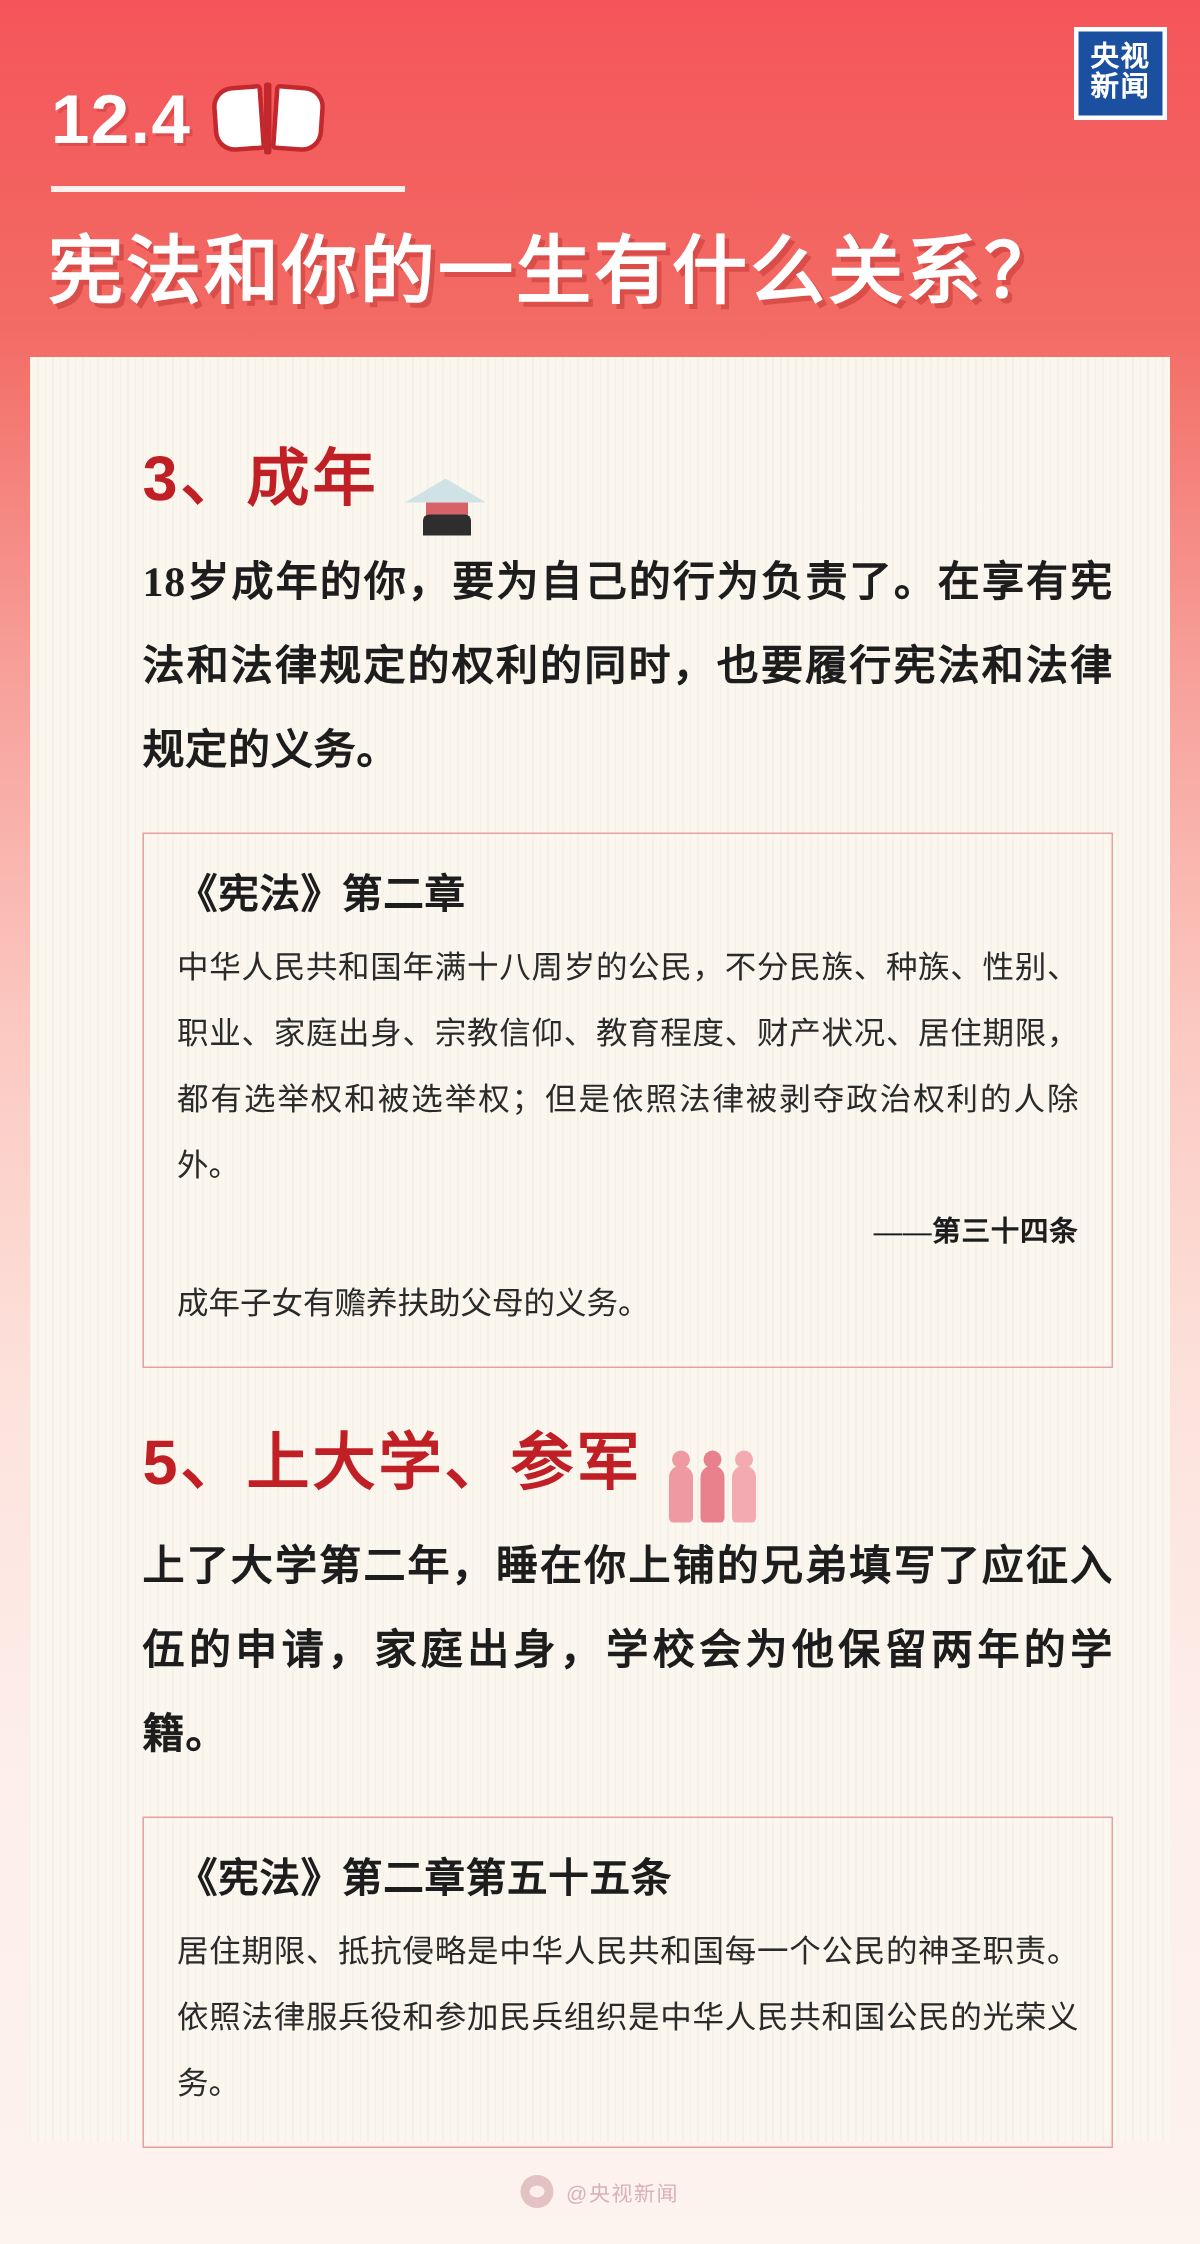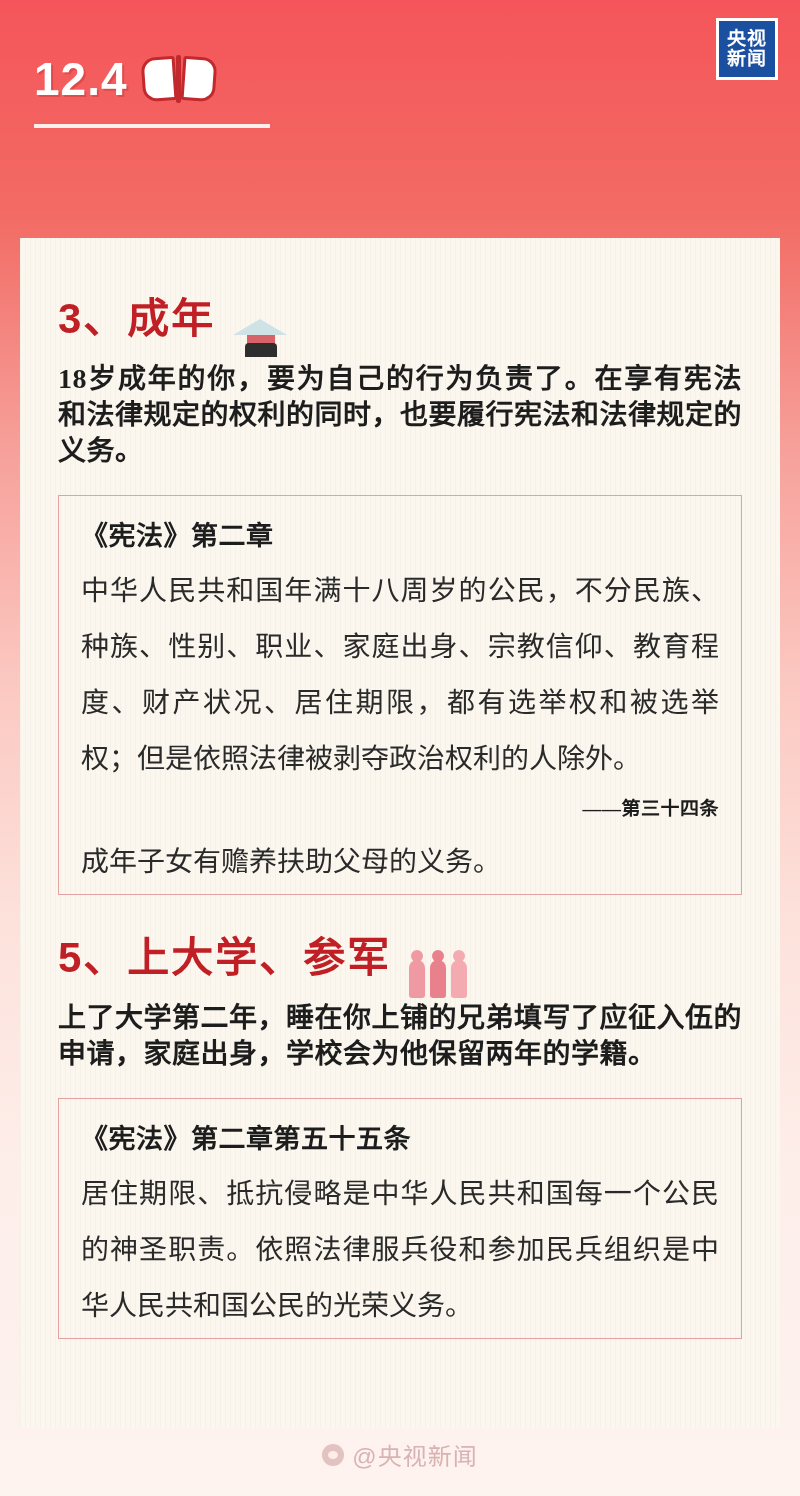--- a/index.html
+++ b/index.html
@@ -122,21 +122,21 @@
     left: 20px;
     top: 238px;
     width: 760px;
     height: 1190px;
     background: #fbf7ee;
     background-image: repeating-linear-gradient(90deg, rgba(0,0,0,0.022) 0px, rgba(0,0,0,0.022) 1px, transparent 1px, transparent 5px);
     box-sizing: border-box;
     padding: 34px 38px 0 38px;
   }
 
-  .section { margin-bottom: 6px; }
+  .section { margin-bottom: 6px; margin-left: 37px; }
 
   .sec-title {
     display: flex;
     align-items: center;
     color: #c01f25;
     font-family: "Liberation Sans", sans-serif;
     font-weight: bold;
     font-size: 42px;
     letter-spacing: 2px;
     margin: 12px 0 16px 0;
@@ -189,42 +189,42 @@
     position: absolute;
     left: 2px; top: -10px;
     width: 12px; height: 12px;
     border-radius: 50%;
     background: inherit;
   }
 
   .body-text {
     color: #1d1d1d;
     font-size: 28px;
-    line-height: 36px;
+    line-height: 56px;
     font-weight: bold;
     letter-spacing: 0.5px;
     margin: 0 0 26px 0;
     text-align: justify;
   }
 
   .quote-box {
     border: 1px solid #e2a2a2;
-    padding: 18px 22px 4px 22px;
+    padding: 18px 22px 20px 22px;
     margin-bottom: 28px;
   }
   .quote-title {
     font-size: 27px;
     font-weight: bold;
     color: #1d1d1d;
     margin-bottom: 10px;
     letter-spacing: .5px;
   }
   .quote-text {
-    font-size: 28px;
-    line-height: 56px;
+    font-size: 21px;
+    line-height: 44px;
     color: #2a2a2a;
     text-align: justify;
     margin: 0;
   }
   .quote-src {
     font-size: 19px;
     font-weight: bold;
     color: #1d1d1d;
     text-align: right;
     margin-top: 6px;
@@ -237,21 +237,21 @@
     position: absolute;
     left: 0;
     bottom: 24px;
     width: 100%;
     display: flex;
     align-items: center;
     justify-content: center;
     gap: 8px;
     color: #d9b3b3;
     font-family: "Liberation Sans", sans-serif;
-    font-size: 24px;
+    font-size: 14px;
     letter-spacing: 1px;
   }
   .weibo-icon {
     width: 22px; height: 22px;
     border-radius: 50%;
     background: #e3c2c2;
     position: relative;
   }
   .weibo-icon::after {
     content: "";
@@ -278,20 +278,21 @@
       <div class="date-text">12.4</div>
       <div class="book-icon">
         <div class="page left"></div>
         <div class="page right"></div>
         <div class="spine"></div>
       </div>
     </div>
 
     <div class="rule"></div>
 
+    <div class="headline">宪法和你的一生有什么关系？</div>
   </div>
 
   <div class="card">
 
     <div class="section">
       <div class="sec-title">
         <span class="num-cn">3、成年</span>
         <span class="emoji">
           <span class="cap-icon">
             <span class="cap-top"></span>

